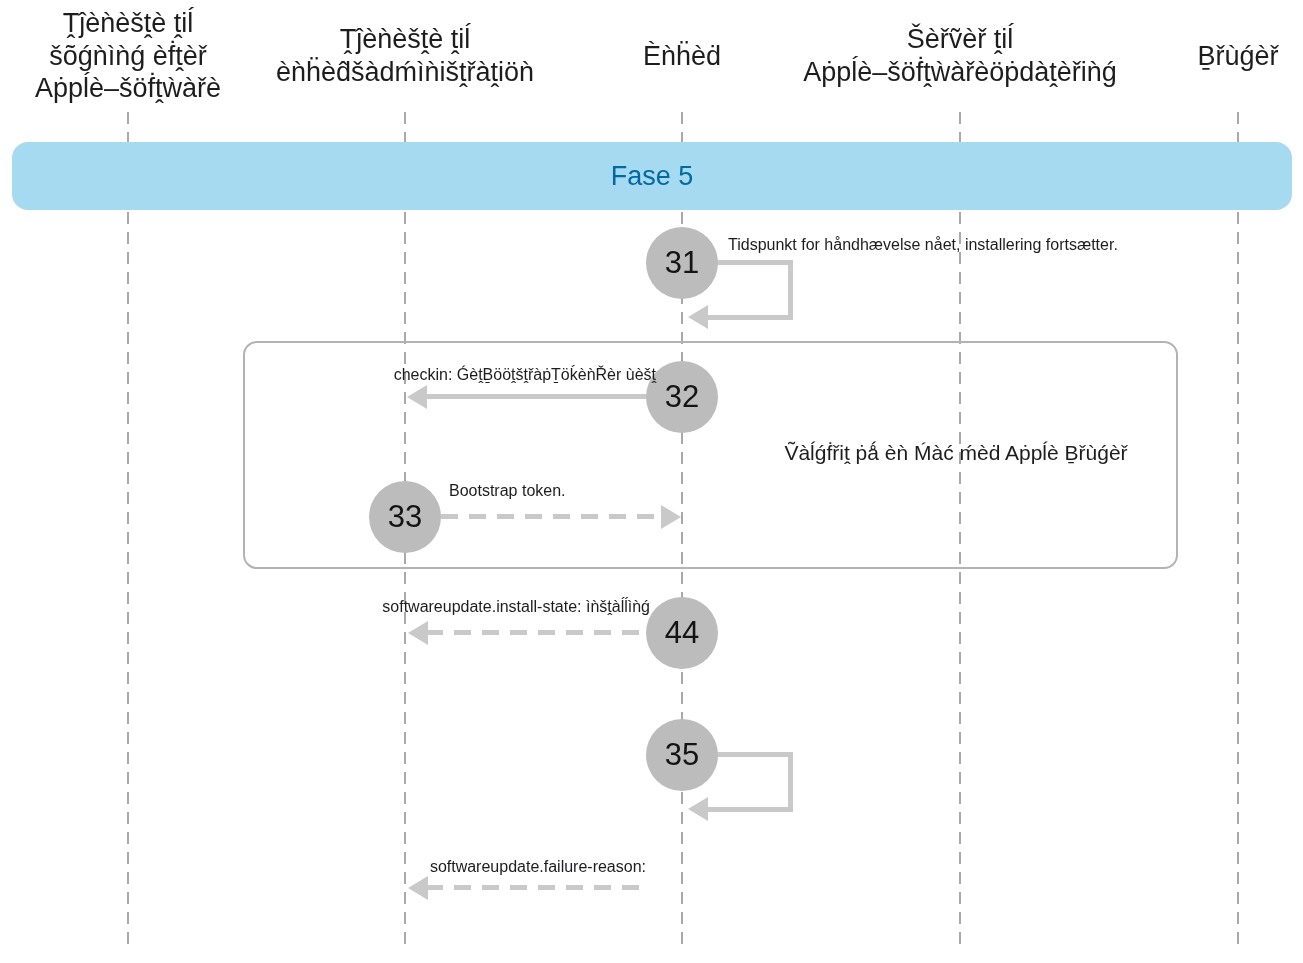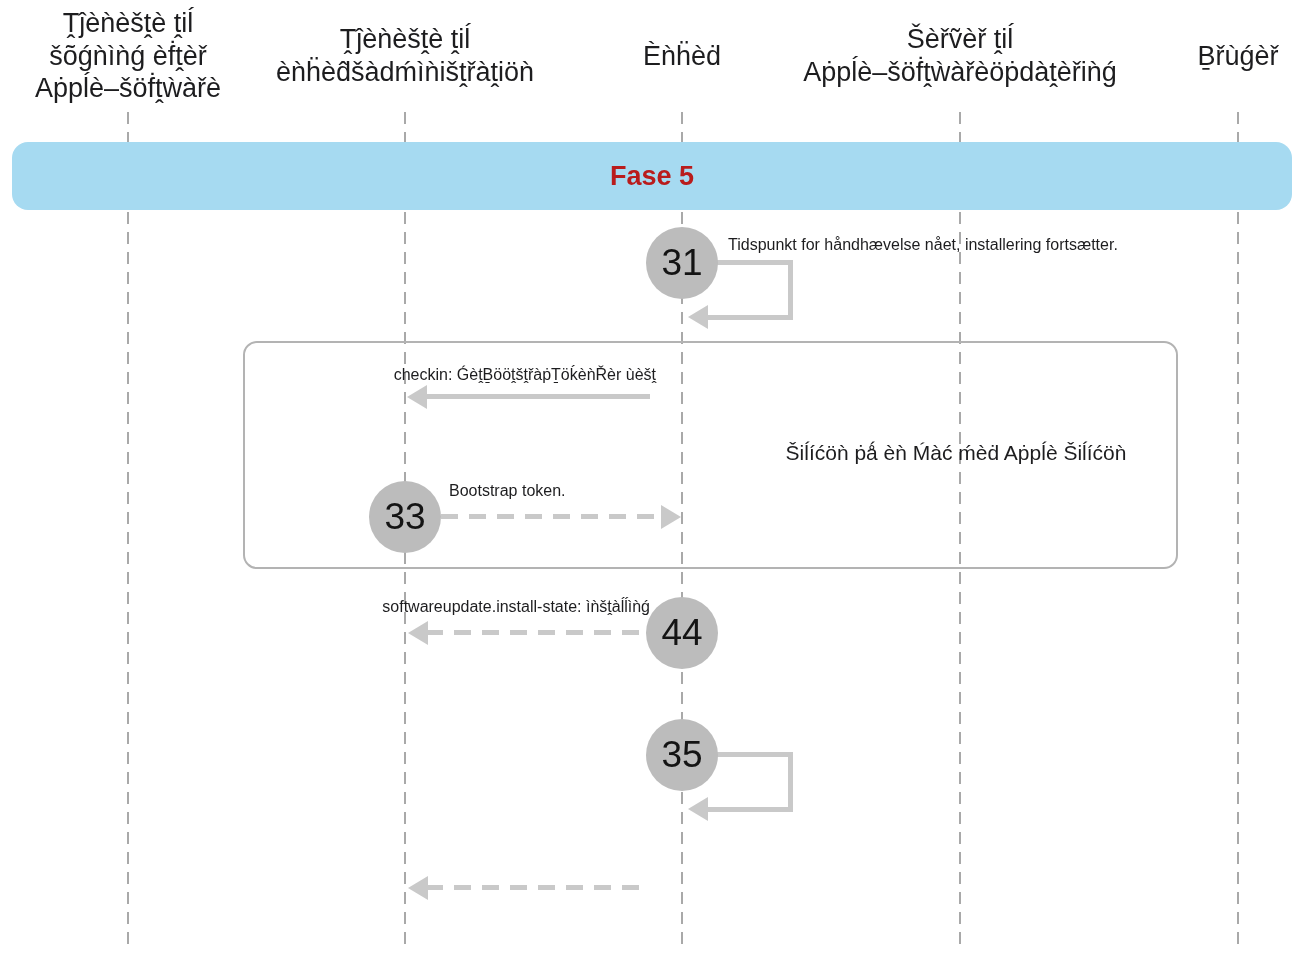--- a/index.html
+++ b/index.html
@@ -16,28 +16,28 @@
 
   .lifeline{position:absolute;top:112px;height:838px;width:2px;
     background:repeating-linear-gradient(180deg,var(--lifeline-gray) 0 12px,transparent 12px 20px);}
 
   .colhead{position:absolute;top:2px;height:108px;transform:translateX(-50%);
     display:flex;align-items:center;justify-content:center;text-align:center;
     font-size:27px;font-weight:500;line-height:1.22;white-space:pre-line;}
 
   .banner{position:absolute;left:12px;top:142px;width:1280px;height:68px;border-radius:16px;
     background:var(--banner-blue);display:flex;align-items:center;justify-content:center;}
-  .banner span{font-size:27px;color:#b91c1c;font-weight:bold;}
+  .banner span{font-size:27px;color:#0369a1;}
 
   .optbox{position:absolute;left:243px;top:341px;width:931px;height:224px;
     border:2px solid var(--box-border);border-radius:14px;background:transparent;}
   .optlabel{position:absolute;left:756px;top:441px;width:400px;text-align:center;font-size:21px;}
 
   .circle{position:absolute;width:72px;height:72px;border-radius:50%;background:var(--circle-gray);
-    display:flex;align-items:center;justify-content:center;font-size:37px;color:#141414;}
+    display:flex;align-items:center;justify-content:center;font-size:31px;color:#141414;}
 
   .msg{position:absolute;font-size:16px;white-space:nowrap;}
   .msg.right{text-align:right;}
 
   .line{position:absolute;height:5px;background:var(--arrow-gray);}
   .dashline{position:absolute;height:5px;
     background:repeating-linear-gradient(90deg,var(--arrow-gray) 0 17px,transparent 17px 28px);}
   .loop{position:absolute;width:82px;height:50px;border:5px solid var(--arrow-gray);border-left:none;}
   .ah{position:absolute;width:0;height:0;border-top:12px solid transparent;border-bottom:12px solid transparent;}
   .ah-left{border-right:20px solid var(--arrow-gray);}
@@ -62,31 +62,34 @@
   <div class="colhead" style="left:682px">Èǹḧèḋ</div>
   <div class="colhead" style="left:1238px">Ḇřùǵèř</div>
   <div class="colhead" style="left:960px">Šèřṽèř ṱiĺ
 Aṗpĺè–šöḟṱẁàřèöṗdàṱèřiǹǵ</div>
 
   <div class="banner">
     <span>Fase 5</span>
   </div>
 
   <div class="optbox"></div>
-  <div class="optlabel">Šiĺíćöǹ ṗǻ èǹ Ḿàć ḿèḋ Aṗpĺè Šiĺíćöǹ</div>
+  <div class="optlabel">Ṽàĺǵḟřiṱ ṗǻ èǹ Ḿàć ḿèḋ Aṗpĺè Ḇřùǵèř</div>
 
   <div class="loop" style="left:706px;top:260px"></div>
   <div class="ah ah-left" style="left:688px;top:305px"></div>
   <div class="circle" style="left:646px;top:227px">
     <span>31</span>
   </div>
   <div class="msg" style="left:728px;top:236px">Tidspunkt for håndhævelse nået, installering fortsætter.</div>
 
   <div class="line" style="left:425px;top:394px;width:225px"></div>
   <div class="ah ah-left" style="left:407px;top:385px"></div>
+  <div class="circle" style="left:646px;top:361px">
+    <span>32</span>
+  </div>
   <div class="msg right" style="left:200px;top:366px;width:456px">checkin: ǴèṱḆööṱšṱřàṗṮöḱèǹŘèr ùèšṱ</div>
 
   <div class="dashline" style="left:441px;top:514px;width:222px"></div>
   <div class="ah ah-right" style="left:661px;top:505px"></div>
   <div class="circle" style="left:369px;top:481px">
     <span>33</span>
   </div>
   <div class="msg" style="left:449px;top:482px">Bootstrap token.</div>
 
   <div class="dashline" style="left:426px;top:630px;width:224px"></div>
@@ -97,14 +100,15 @@
   <div class="msg right" style="left:200px;top:598px;width:450px">softwareupdate.install-state: ìǹšṱàĺĺìǹǵ</div>
 
   <div class="loop" style="left:706px;top:752px"></div>
   <div class="ah ah-left" style="left:688px;top:797px"></div>
   <div class="circle" style="left:646px;top:719px">
     <span>35</span>
   </div>
 
   <div class="dashline" style="left:426px;top:885px;width:224px"></div>
   <div class="ah ah-left" style="left:408px;top:876px"></div>
+  <div class="msg right" style="left:200px;top:858px;width:446px">softwareupdate.failure-reason:</div>
 
 </div>
 
 </body></html>

